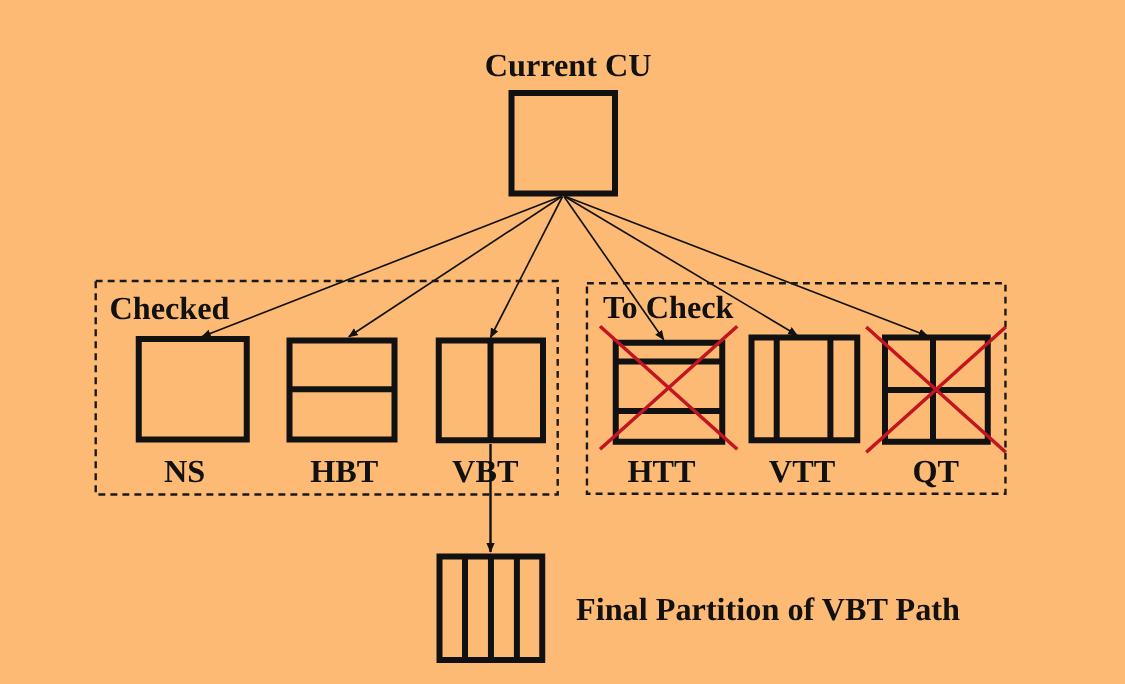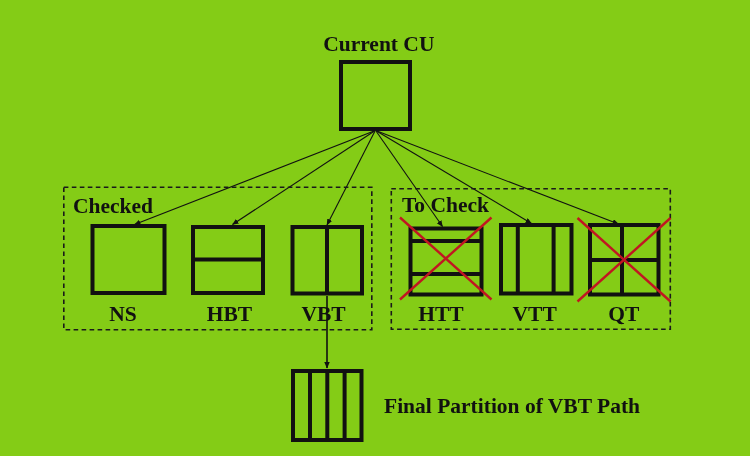--- a/index.html
+++ b/index.html
@@ -1,16 +1,16 @@
 <!DOCTYPE html>
 <html><head>
 <meta charset="utf-8">
 <style>
   html,body{margin:0;padding:0;background:#ffffff;}
-  #canvas{width:750px;height:456px;position:relative;background:#84cc16;}
+  #canvas{width:750px;height:456px;position:relative;background:#fdba74;}
   svg text{font-family:"Liberation Serif", serif;font-weight:bold;fill:#111;}
 </style>
 </head>
 <body>
 <div id="canvas">
 <svg width="750" height="456" viewBox="0 0 750 456" xmlns="http://www.w3.org/2000/svg">
   <defs>
     <marker id="ah" markerUnits="userSpaceOnUse" markerWidth="8" markerHeight="6" refX="6" refY="2.75" orient="auto">
       <path d="M0,0 L6.5,2.75 L0,5.5 z" fill="#111"></path>
     </marker>

